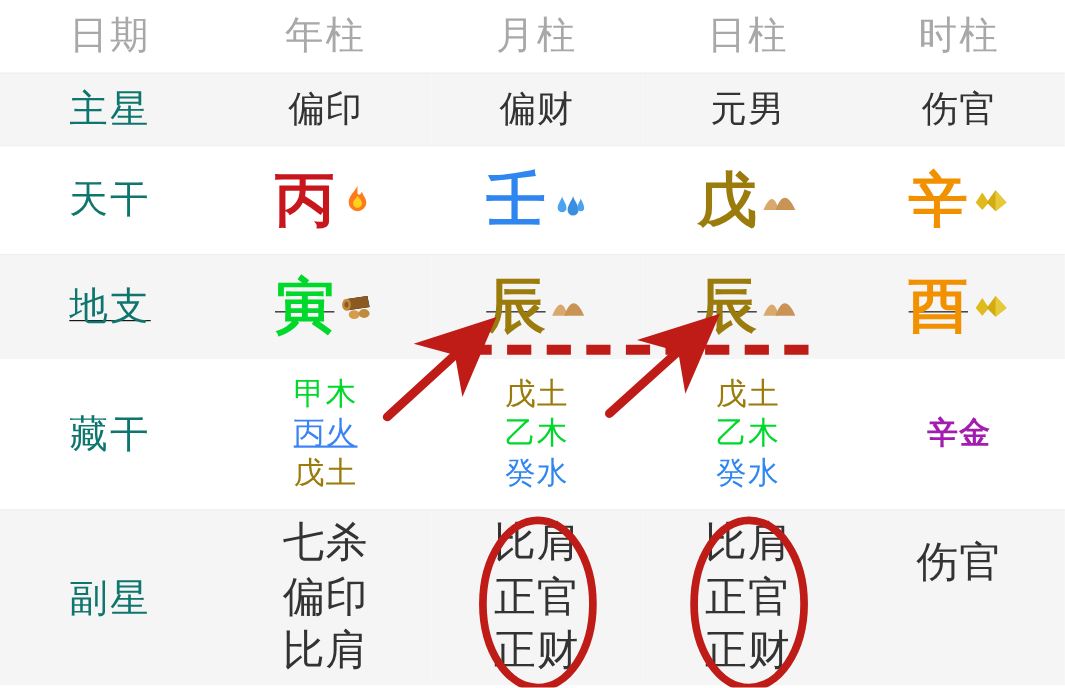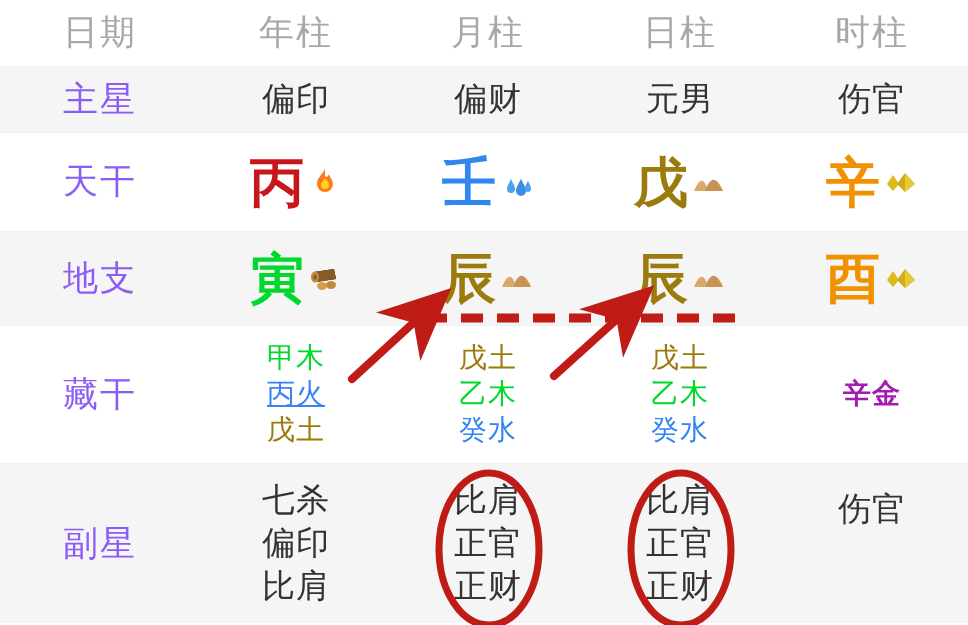--- a/index.html
+++ b/index.html
@@ -35,21 +35,21 @@
   }
 
   tr.row-odd  td { background: #ffffff; }
   tr.row-even td { background: #f5f5f5; }
 
   .col-label { width: 200px; }
   .col-pillar { width: 192px; }
 
   
   .rowlabel {
-    color: #8b5cf6;
+    color: #0f766e;
     font-size: 35px;
     letter-spacing: 2px;
     font-weight: 400;
   }
 
   
   .hdr {
     color: #a8a8a8;
     font-size: 35px;
     letter-spacing: 2px;
@@ -89,38 +89,38 @@
   .stack {
     line-height: 1.28;
     font-size: 28px;
     letter-spacing: 1px;
     font-weight: 500;
   }
   .stack div { white-space: nowrap; }
 
   .aux-stack {
     line-height: 1.30;
-    font-size: 33px;
+    font-size: 38px;
     color: #333333;
     letter-spacing: 1px;
   }
   .aux-stack div { white-space: nowrap; }
 
   
   #annot {
     position: absolute;
     left: 0; top: 0;
     width: 968px; height: 625px;
     pointer-events: none;
   }
 
   .rowh-header { height: 66px; }
   .rowh-1 { height: 66px; }
   .rowh-3 { height: 99px; padding-left: 48px; }
-  .rowh-4 { height: 94px; }
+  .rowh-4 { height: 94px; text-decoration: underline; }
   .rowh-5 { height: 138px; }
   .rowh-6 { height: 160px; }
 </style>
 </head>
 <body>
 
 <div id="chart-root">
 
   <table class="bazi">
     <colgroup>

